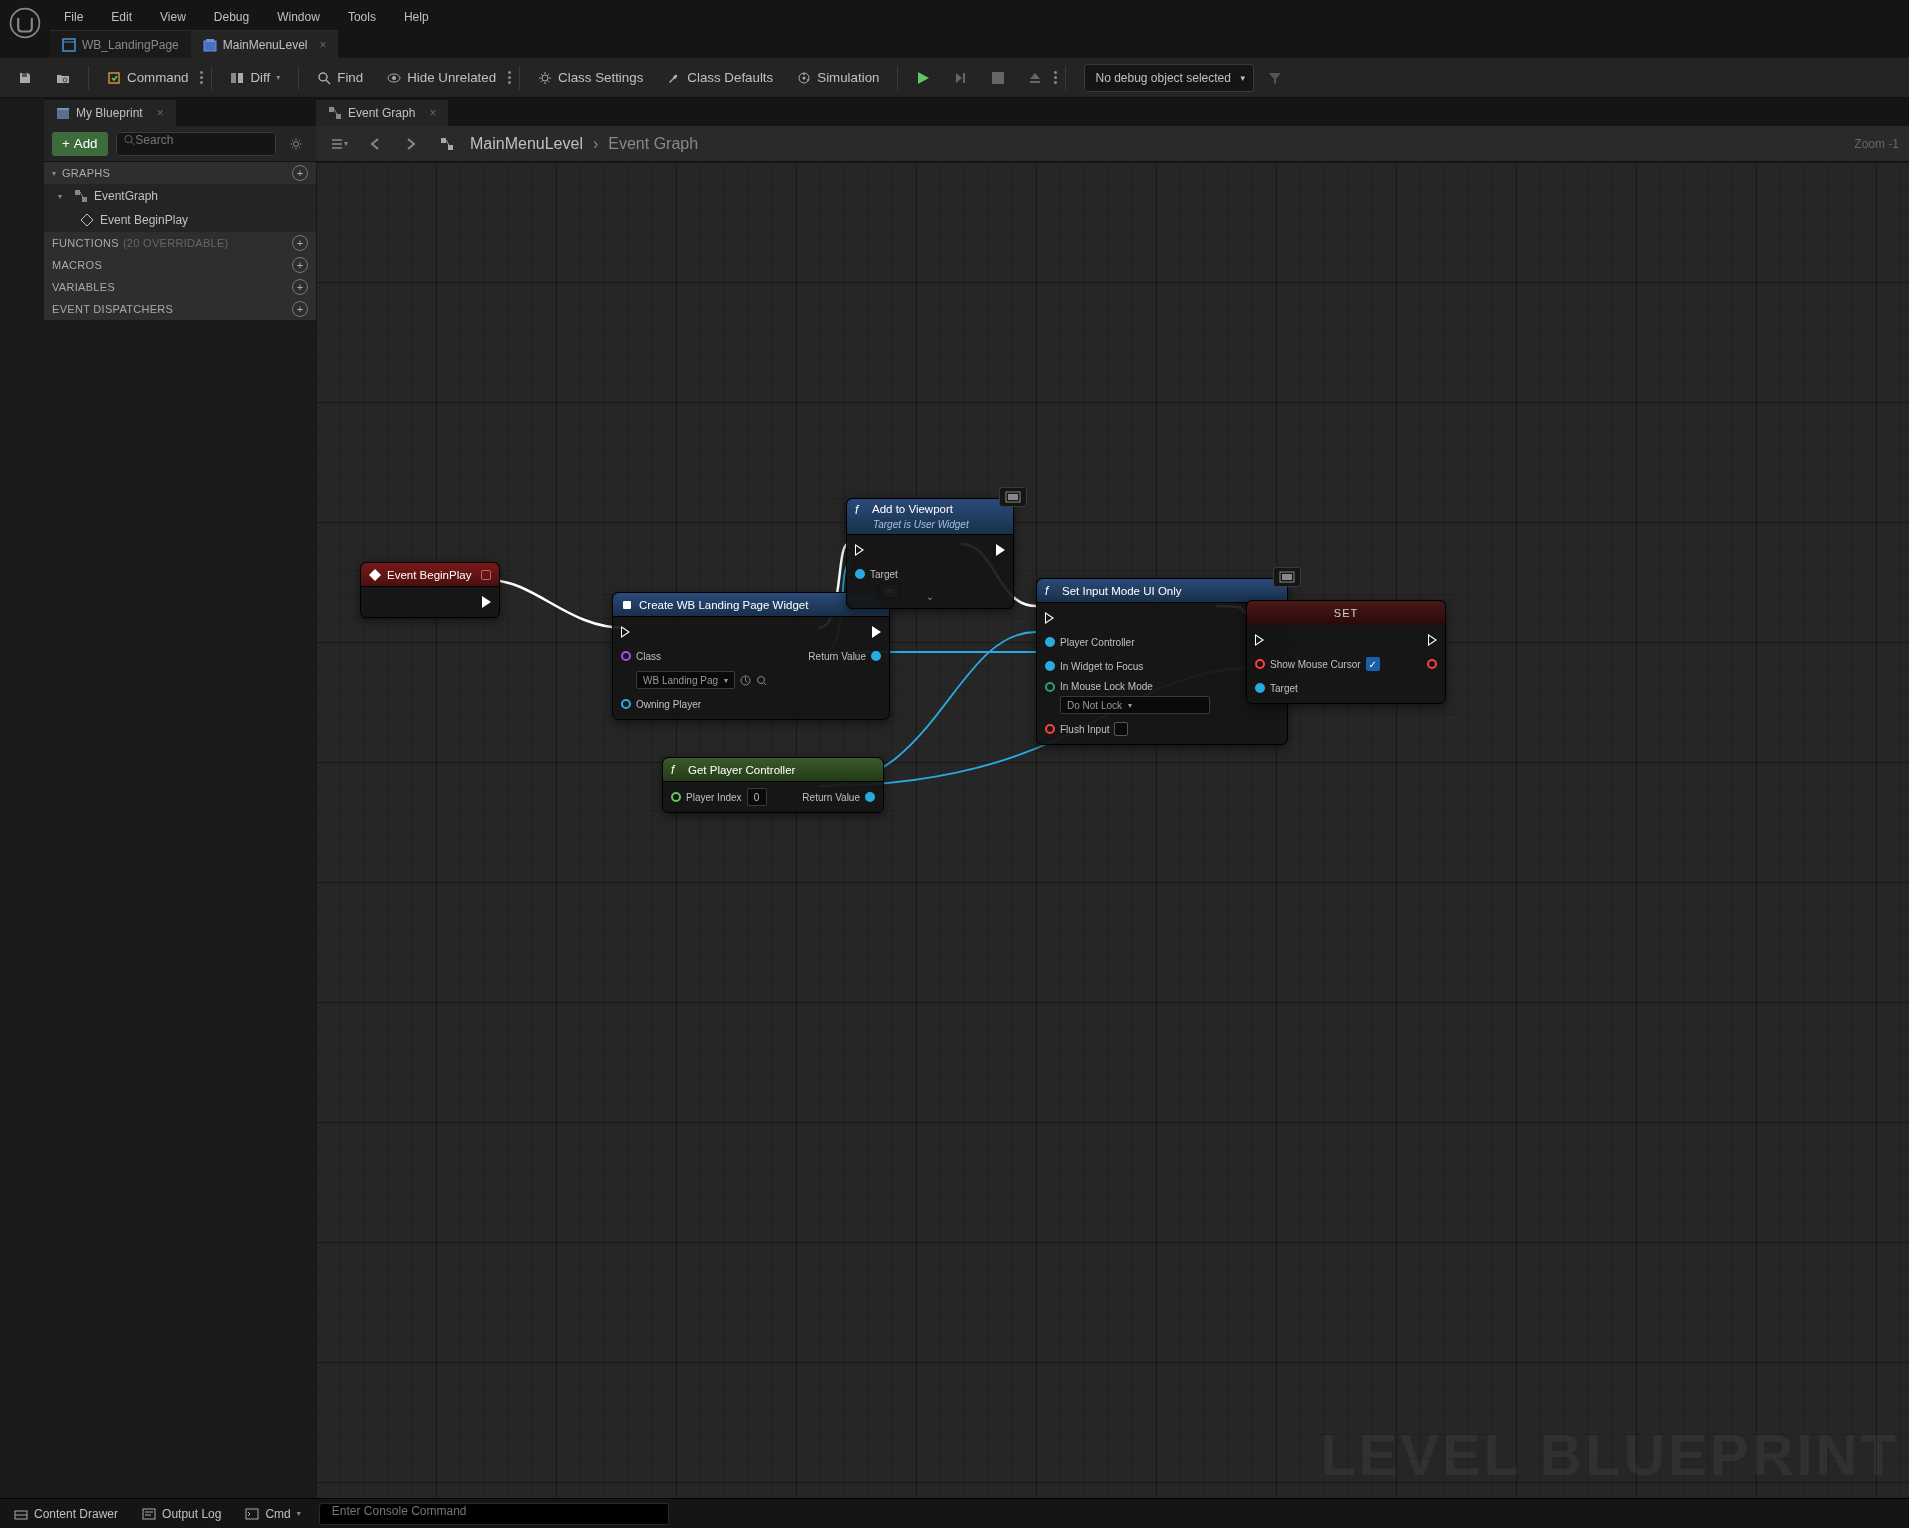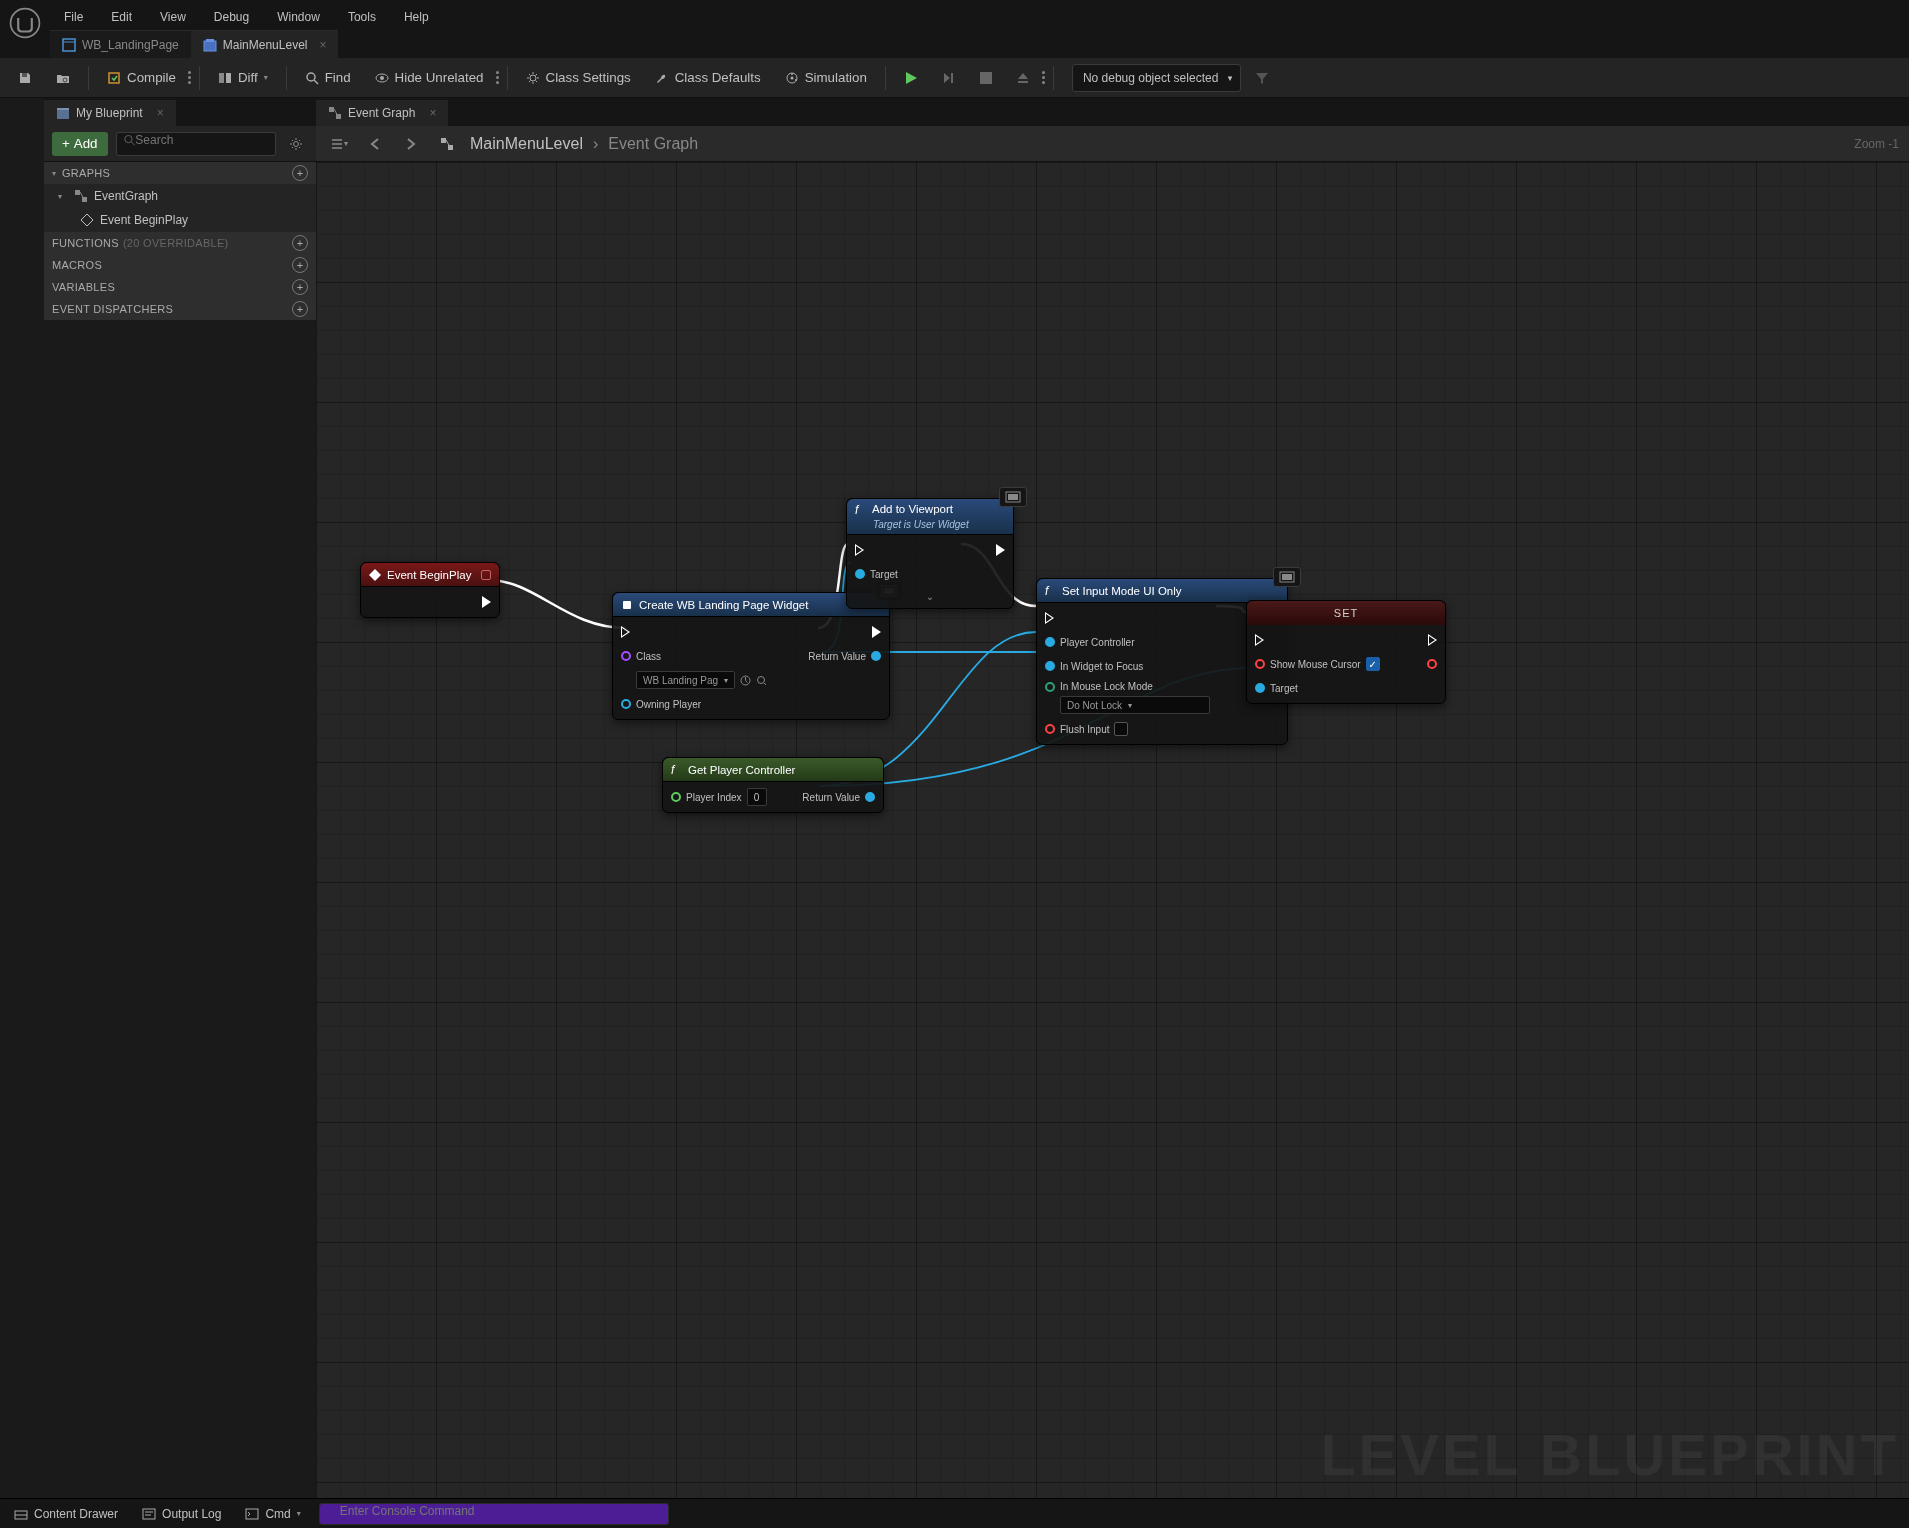--- a/index.html
+++ b/index.html
@@ -111,21 +111,21 @@
 
 .node-badge { position:absolute; top:-12px; right:-14px; width:28px; height:20px; background:#151515; border:1px solid #3a3a3a; border-radius:3px; display:flex; align-items:center; justify-content:center; }
 
 .set-node .node-hdr { background: linear-gradient(to bottom, #4a1818, #2a0a0a); justify-content:center; color:#d0d0d0; font-size:11px; letter-spacing:1px; }
 
 svg.wires { position:absolute; left:0; top:0; pointer-events:none; }
 
 
 .bottombar { height: 30px; background: #151515; display: flex; align-items: center; padding: 0 8px; gap: 12px; border-top: 1px solid #000; }
 .bottom-btn { display: flex; align-items: center; gap: 6px; color: #c0c0c0; cursor: pointer; padding: 3px 6px; }
-.cmd-input { flex: 0 0 350px; height: 22px; background: #4c1d95; border: 1px solid #2a2a2a; border-radius: 3px; padding: 0 20px; }
+.cmd-input { flex: 0 0 350px; height: 22px; background: #000000; border: 1px solid #2a2a2a; border-radius: 3px; padding: 0 12px; }
 .cmd-input input { background:transparent; border:none; outline:none; color:#888; width:100%; font-size:12px; }
 
 .icon-sm { width:14px; height:14px; }
 </style>
 </head>
 <body>
 
 <svg class="ue-logo" viewBox="0 0 40 40">
     <circle cx="20" cy="20" r="17" fill="none" stroke="#888" stroke-width="2"></circle>
     <path d="M12 14 L12 26 Q12 30 16 30 L24 30 Q28 30 28 26 L28 14" fill="none" stroke="#888" stroke-width="2.5"></path>
@@ -171,21 +171,21 @@
         <path d="M1 4h4l1 1h7v7H1z" fill="#aaa"></path>
         <circle cx="9" cy="9" r="2" fill="none" stroke="#444"></circle>
       </svg>
     </button>
   <div class="toolbar-sep"></div>
   <button class="toolbar-btn">
     <svg class="icon-sm" viewBox="0 0 14 14">
         <rect x="2" y="2" width="10" height="10" fill="none" stroke="#d09030" stroke-width="1.5"></rect>
         <path d="M5 7l2 2 3-4" fill="none" stroke="#5ec95e" stroke-width="1.5"></path>
       </svg>
-    <span>Compile</span>
+    <span>Command</span>
   </button>
   <div class="toolbar-dot-col">
       <span></span>
       <span></span>
       <span></span>
     </div>
   <div class="toolbar-sep"></div>
   <button class="toolbar-btn">
     <svg class="icon-sm" viewBox="0 0 14 14">
         <rect x="1" y="2" width="5" height="10" fill="#888"></rect>

